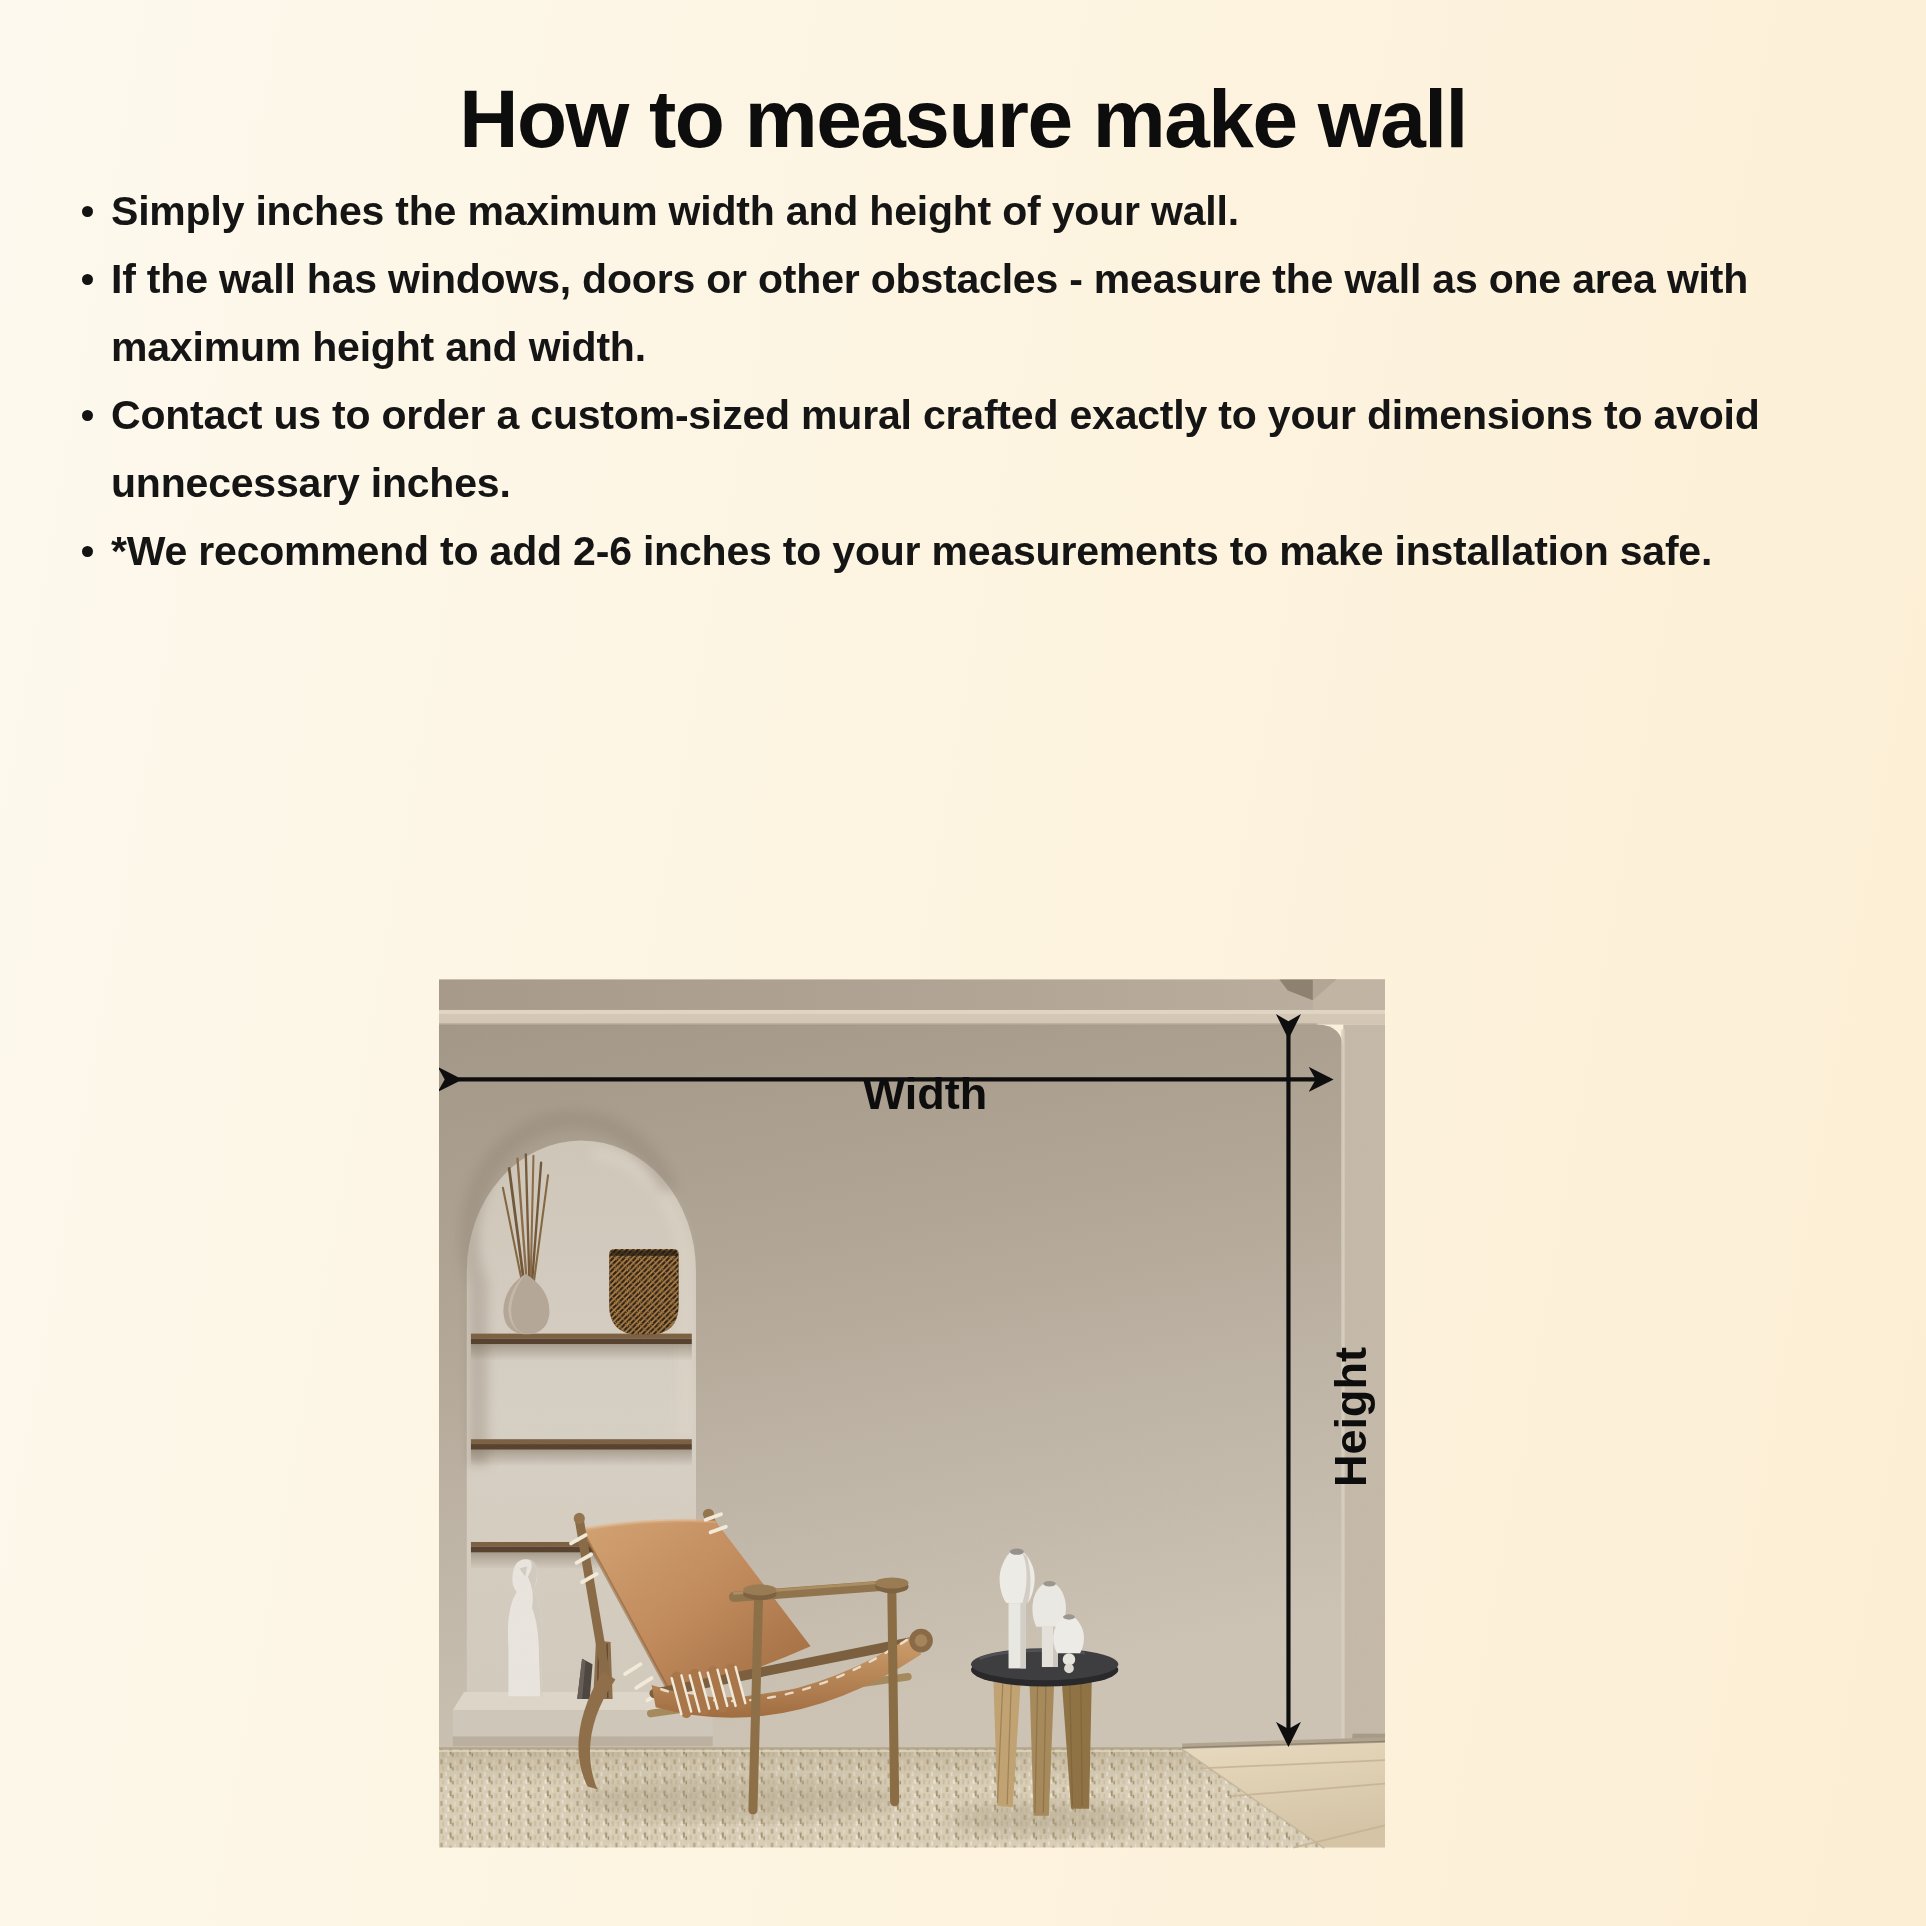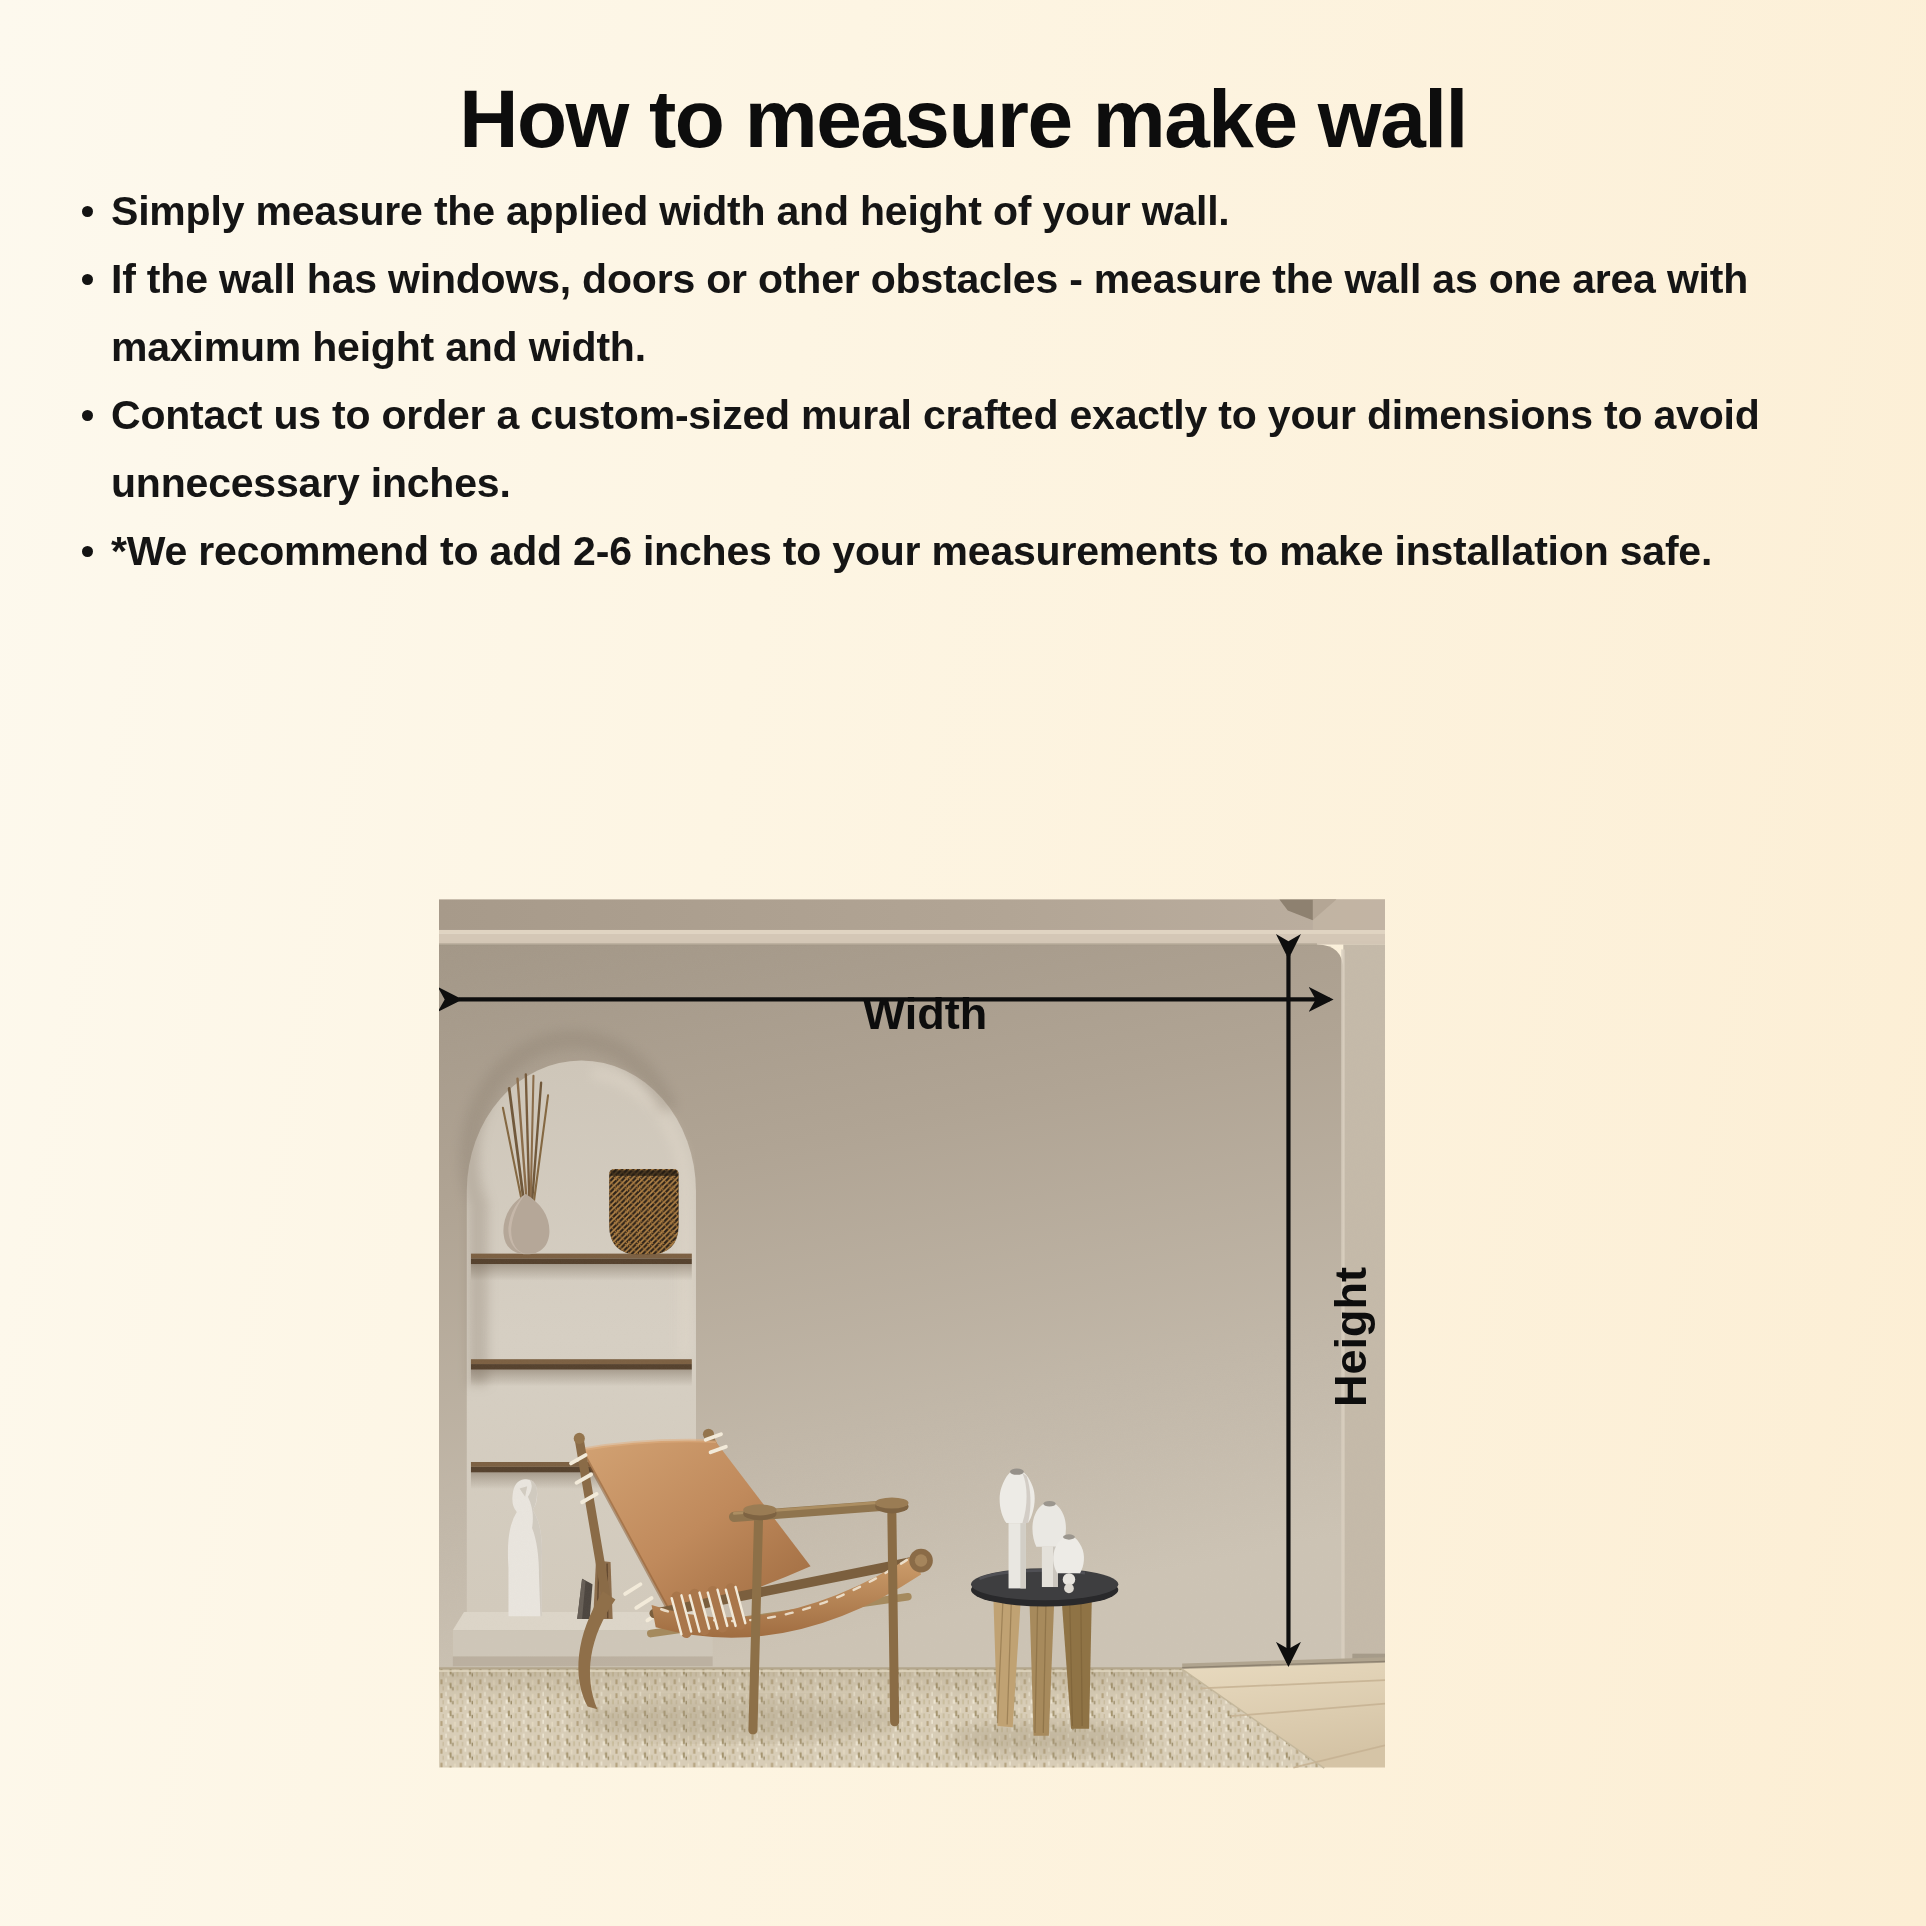--- a/index.html
+++ b/index.html
@@ -13,35 +13,35 @@
     font-size:82px;font-weight:700;letter-spacing:-1.5px;color:#0d0d0d;line-height:100px;
   }
   .bullets{
     position:absolute;top:177px;left:74px;width:1803px;margin:0;padding:0;
     list-style:none;font-size:41px;font-weight:700;line-height:68px;color:#151515;letter-spacing:-0.2px;
   }
   .bullets li{position:relative;padding-left:37px;}
   .bullets li::before{
     content:"";position:absolute;left:7.7px;top:28.5px;width:11.6px;height:11.6px;border-radius:50%;background:#131313;
   }
-  .photo{position:absolute;left:439px;top:852px;width:946px;height:963px;text-decoration:underline;}
+  .photo{position:absolute;left:439px;top:932px;width:946px;height:963px;text-decoration:underline;}
   .photo svg{display:block;width:100%;height:100%;}
   .dim-label{position:absolute;font-size:45px;font-weight:700;color:#0d0d0d;white-space:nowrap;}
   .dim-label.width{left:486px;top:136px;transform:translateX(-50%);}
   .dim-label.height{left:912px;top:485px;transform:translate(-50%,-50%) rotate(-90deg);}
 </style>
 </head>
 <body>
 
 <div class="page">
 
   <h1 class="title">How to measure make wall</h1>
 
   <ul class="bullets">
-    <li>Simply measure the applied width and height of your wall.</li>
+    <li>Simply inches the maximum width and height of your wall.</li>
     <li>If the wall has windows, doors or other obstacles - measure the wall as one area with maximum height and width.</li>
     <li>Contact us to order a custom-sized mural crafted exactly to your dimensions to avoid unnecessary inches.</li>
     <li>*We recommend to add 2-6 inches to your measurements to make installation safe.</li>
   </ul>
 
   <div class="photo">
     <svg viewBox="0 0 1362 1250">
       <defs>
         <linearGradient id="ceilGrad" x1="0" y1="0" x2="1" y2="0">
           <stop offset="0" stop-color="#a2968545"></stop>

